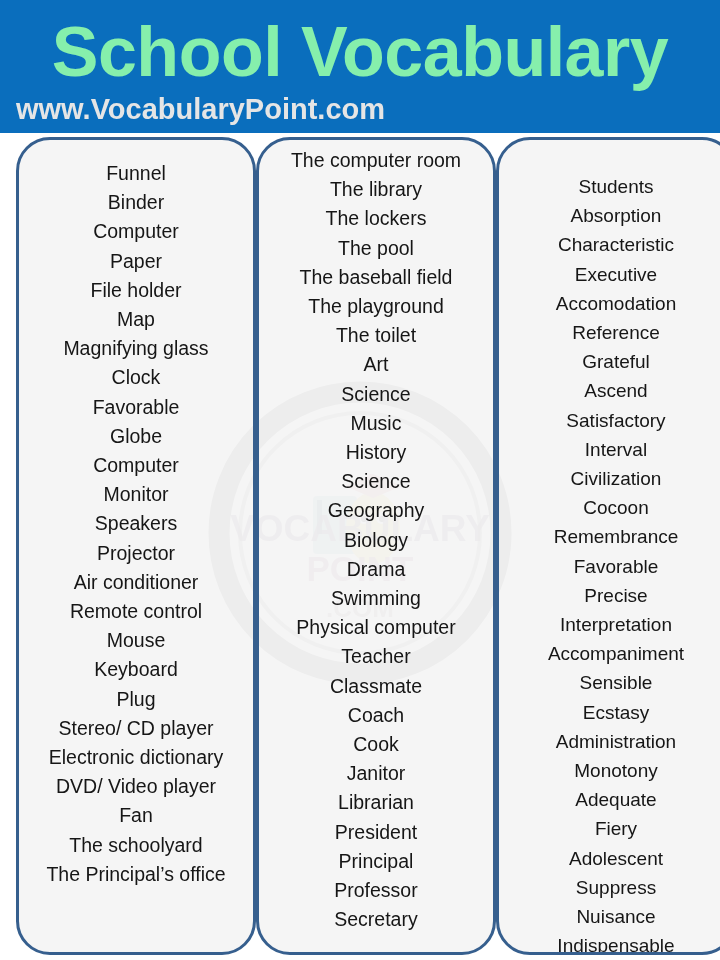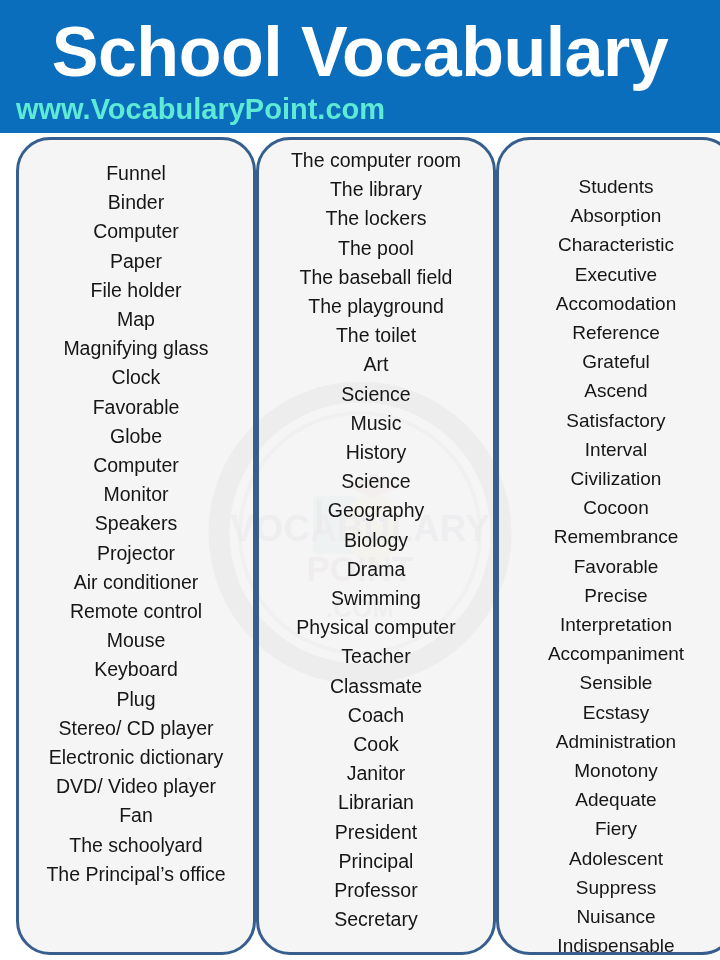--- a/index.html
+++ b/index.html
@@ -38,33 +38,33 @@
 
   .header-title {
     position: absolute;
     left: 0;
     top: 12px;
     width: 720px;
     text-align: center;
     font-size: 70px;
     line-height: 80px;
     font-weight: bold;
-    color: #ffffff;
+    color: #86efac;
     letter-spacing: -0.5px;
     white-space: nowrap;
   }
 
   .header-url {
     position: absolute;
     left: 16px;
     top: 92px;
     font-size: 29px;
     line-height: 34px;
     font-weight: bold;
-    color: #5eead4;
+    color: #e5e5e5;
     white-space: nowrap;
   }
 
   
   .watermark {
     position: absolute;
     left: 205px;
     top: 378px;
     width: 310px;
     height: 310px;

